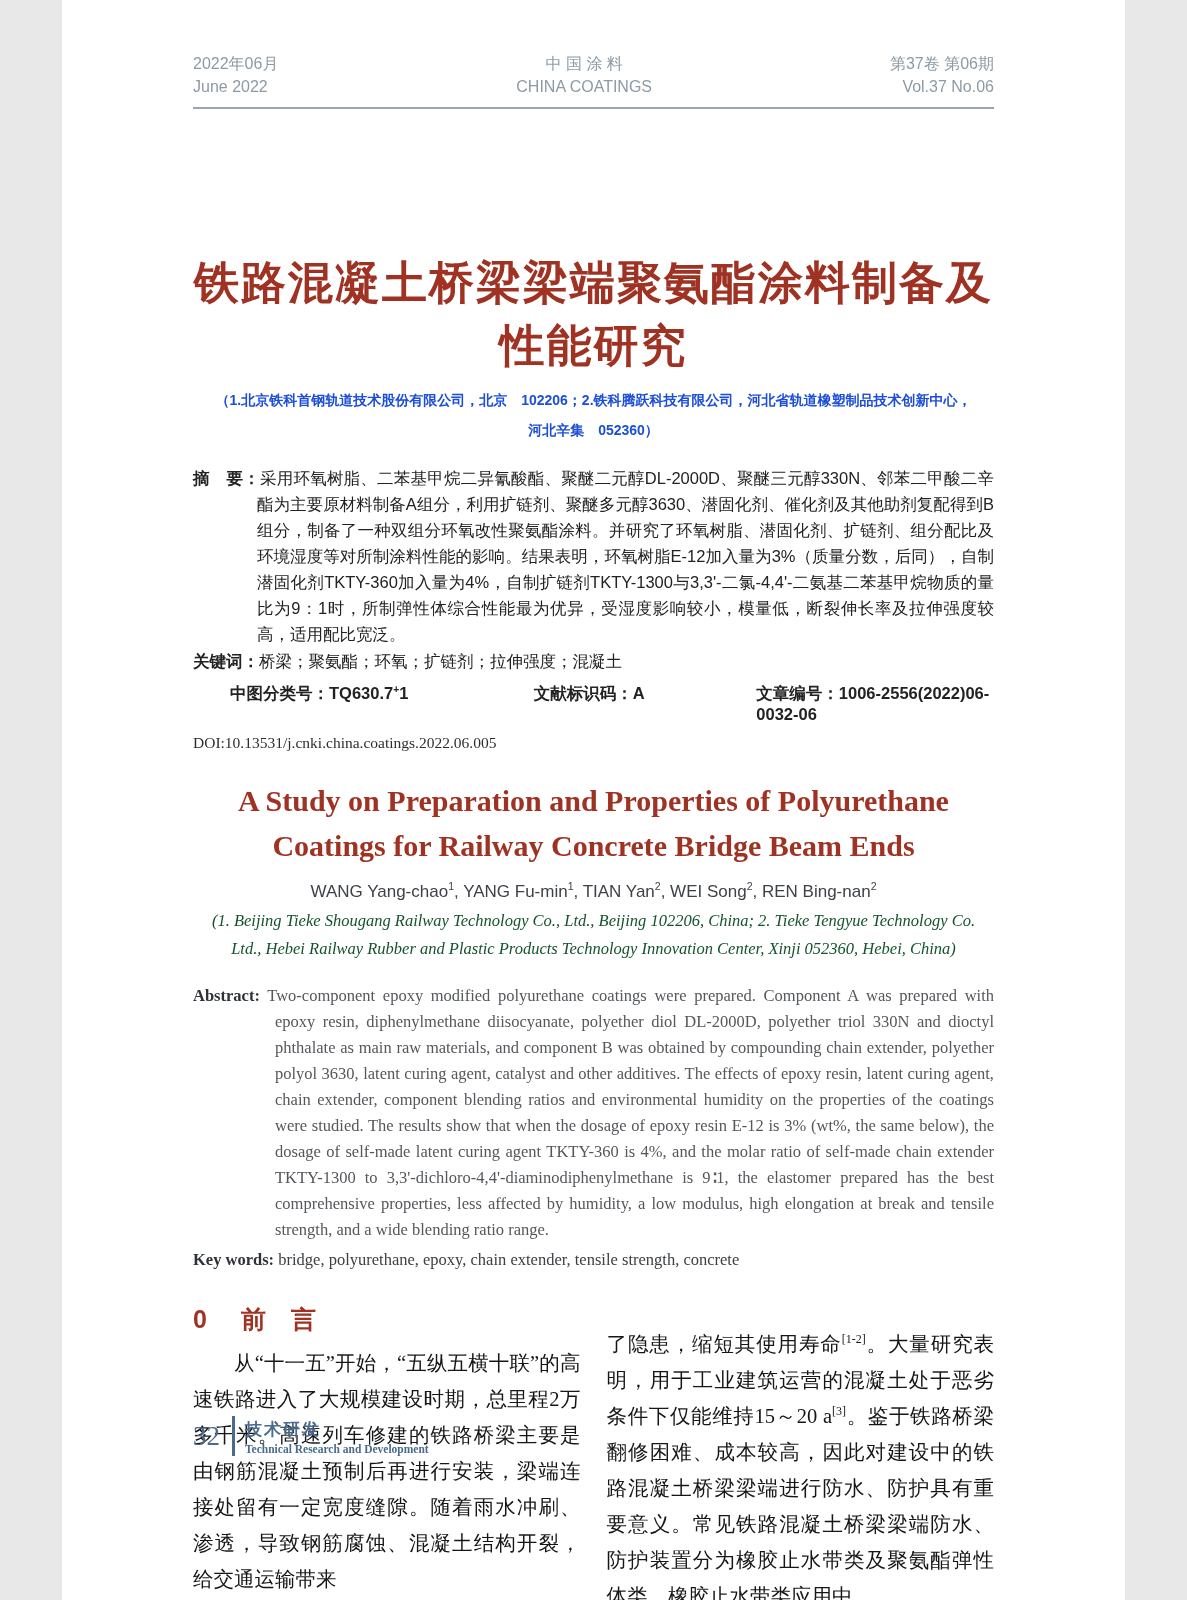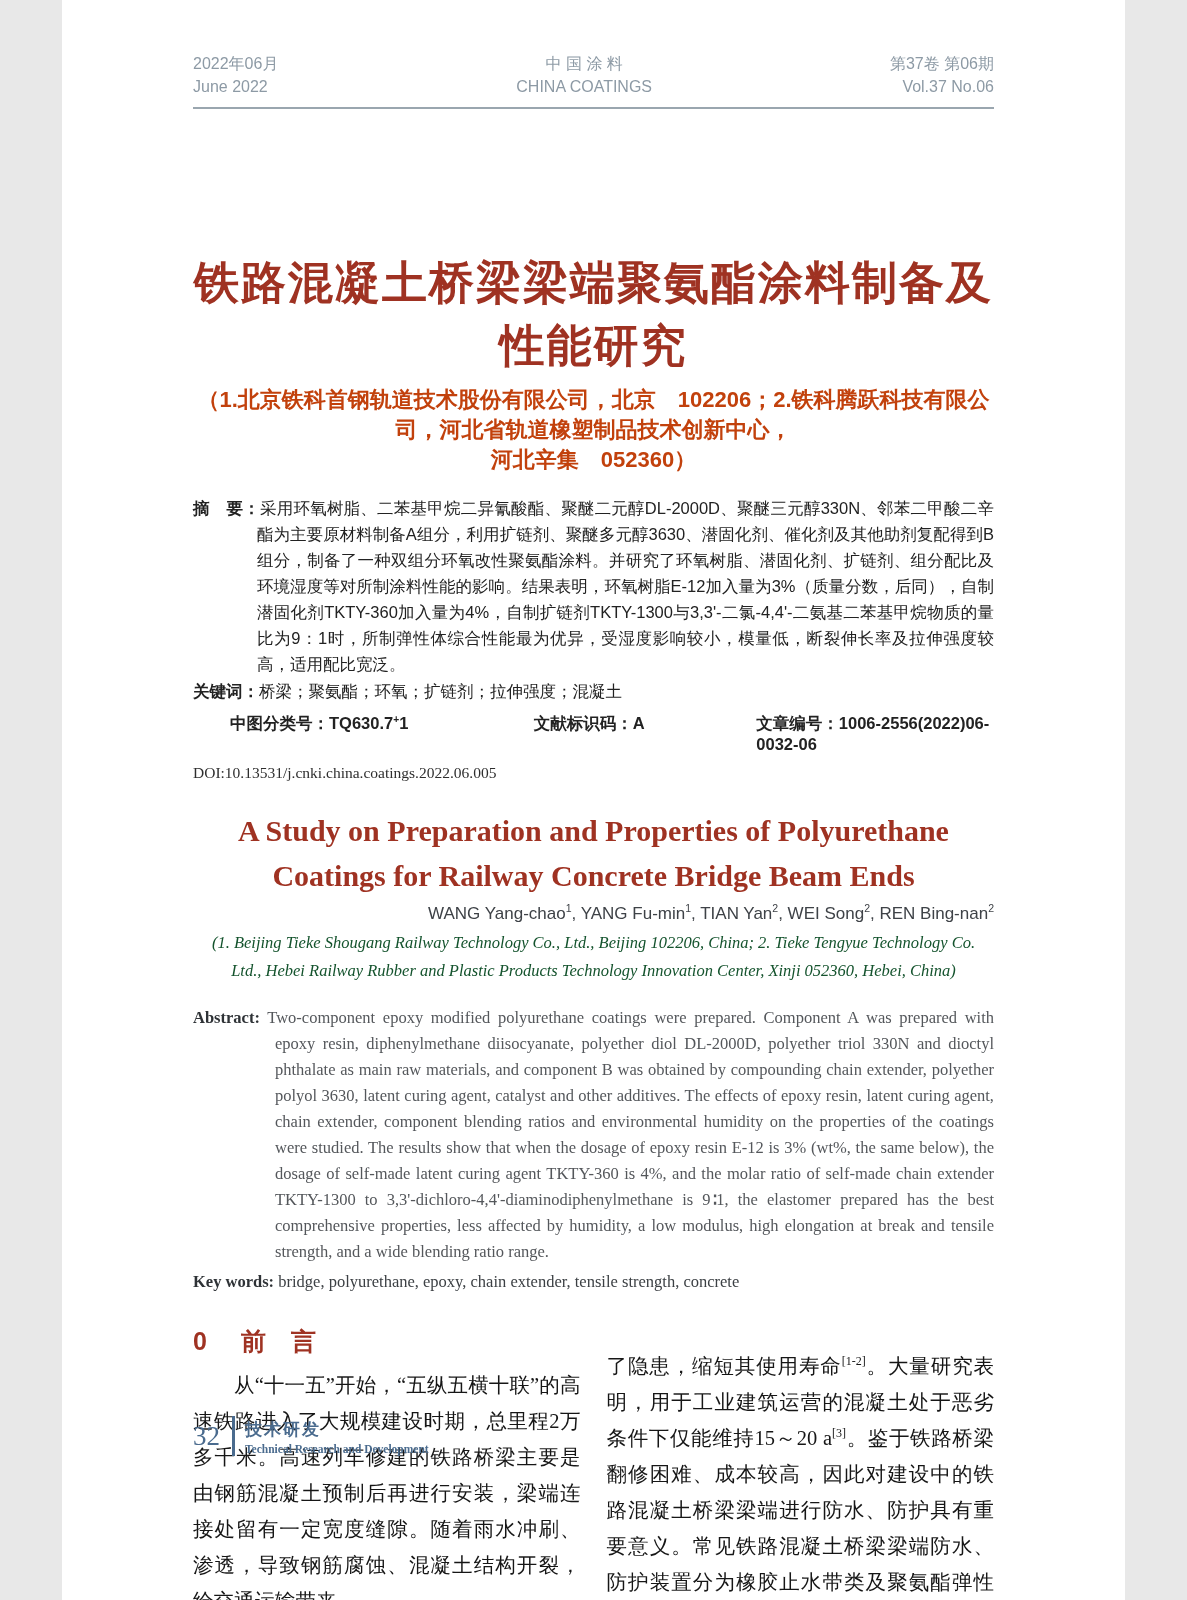--- a/index.html
+++ b/index.html
@@ -21,38 +21,38 @@
   .h-col.center{text-align:center;}
   .h-col.right{text-align:right;}
   .header-rule{border-bottom:2px solid #9aa6af;margin-top:9px;}
 
   
   .title-cn{
     margin:142px 0 0;text-align:center;
     color:#9f3222;font-size:45px;font-weight:bold;line-height:63px;letter-spacing:2px;
   }
   .authors-cn{margin-top:20px;text-align:center;font-size:19px;font-weight:bold;color:#1d1d1d;}
-  .affil-cn{margin-top:8px;text-align:center;font-size:22px;font-weight:600;line-height:30px;color:#c2410c;}
+  .affil-cn{margin-top:8px;text-align:center;font-size:14px;font-weight:600;line-height:30px;color:#1d4ed8;}
 
   
   .abstract-cn{margin-top:20px;font-size:16.5px;line-height:26px;text-align:justify;color:#222;
     padding-left:64px;text-indent:-64px;}
   .abstract-cn .label,.keywords-cn .label,.meta-row .label{font-weight:bold;}
   .keywords-cn{margin-top:1px;font-size:16.5px;line-height:26px;color:#222;}
   .meta-row{display:flex;margin-top:9px;font-size:16.5px;font-weight:600;color:#222;margin-left:37px;}
   .meta-row .item-clc{width:375px;}
   .meta-row .item-code{width:275px;}
   .doi{margin-top:10px;font-family:"Liberation Serif",serif;font-size:15.5px;color:#2e2e2e;}
 
   
   .title-en{
     margin:26px 0 0;text-align:center;color:#9f3222;
     font-family:"Liberation Serif",serif;font-weight:bold;font-size:30px;line-height:45px;
   }
-  .authors-en{margin-top:6px;text-align:right;font-size:17px;color:#3e4247;}
+  .authors-en{margin-top:14px;text-align:center;font-size:17px;color:#3e4247;}
   .affil-en{margin-top:5px;text-align:center;font-style:italic;font-family:"Liberation Serif",serif;
     font-size:16.5px;line-height:28px;color:#14532d;padding:0 14px;}
   .abstract-en{margin-top:20px;font-family:"Liberation Serif",serif;font-size:16.5px;line-height:26px;
     text-align:justify;color:#54575b;padding-left:82px;text-indent:-82px;}
   .abstract-en .label-en,.keywords-en .label-en{font-weight:bold;color:#2e3236;font-style:normal;}
   .keywords-en{margin-top:4px;font-family:"Liberation Serif",serif;font-size:16.5px;line-height:26px;color:#3c4044;}
 
   
   .body-columns{display:flex;gap:26px;margin-top:30px;}
   .col{flex:1;min-width:0;}

